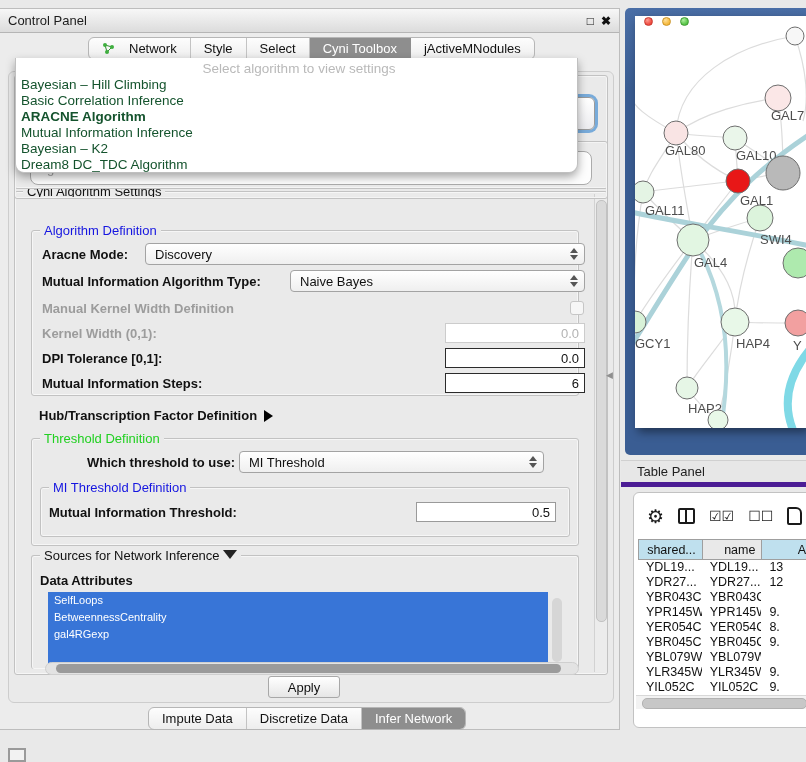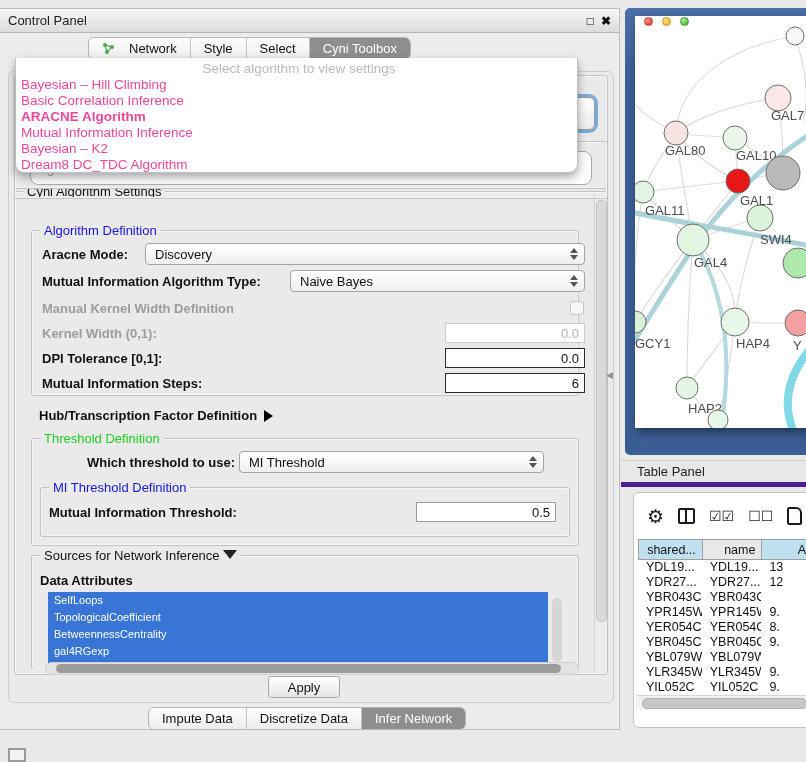--- a/index.html
+++ b/index.html
@@ -76,21 +76,21 @@
 
   .applybtn{position:absolute;left:268px;top:667px;width:72px;height:22px;
       border:1px solid #a8a8a8;border-radius:3px;font-size:13px;color:#111;
       background:linear-gradient(#ffffff,#e6e6e6);font-family:"Liberation Sans",sans-serif;}
 
   
   .popup{position:absolute;left:15px;top:49px;width:563px;height:115px;
       background:#fff;border:1px solid #c0c0c0;border-top:none;
       border-radius:0 0 9px 9px;box-shadow:0 4px 10px rgba(0,0,0,.35);
       z-index:40;padding-top:3px;box-sizing:border-box;}
-  .pitem{font-size:13.5px;color:#ec4899;height:16px;line-height:16px;padding-left:5px;white-space:nowrap;}
+  .pitem{font-size:13.5px;color:#14532d;height:16px;line-height:16px;padding-left:5px;white-space:nowrap;}
   .pitem.ph{color:#b9b9b9;text-align:center;}
   .pitem.bold{font-weight:bold;}
 
   
   .frag-fs{position:absolute;border:1px solid #c2c2c2;border-radius:3px;
       box-shadow:inset 0 0 0 1px #f4f4f4;z-index:1;}
   .ghost-combo{position:absolute;left:30px;top:142px;width:562px;height:34px;
       border:1px solid #ababab;border-radius:8px;background:#fdfdfd;z-index:2;
       display:flex;align-items:center;padding-left:16px;box-sizing:border-box;
       font-size:13px;color:#a6a6a6;}
@@ -178,20 +178,23 @@
       </div>
       <div class="tab">
         <span>Style</span>
       </div>
       <div class="tab">
         <span>Select</span>
       </div>
       <div class="tab active">
         <span>Cyni Toolbox</span>
       </div>
+      <div class="tab">
+        <span>jActiveMNodules</span>
+      </div>
     </div>
 
   <div class="cp-outer"></div>
 
   <div class="frag-fs" style="left:14px;top:66px;width:592px;height:112px;"></div>
   <div class="frag-fs" style="left:14px;top:132px;width:592px;height:56px;"></div>
   <div class="focus-combo-end"></div>
   <div class="ghost-combo">
     <span>gal-filtered sif default node</span>
   </div>
@@ -258,21 +261,20 @@
     </div>
 
     <div class="fieldset" style="left:16px;top:363px;width:546px;height:113px;border-bottom:none;">
       <span class="legend">
         <span>Sources for Network Inference</span>
         <span class="arrow-down"></span>
       </span>
       <span class="lbl b" style="left:8px;top:17px;">Data Attributes</span>
       <div class="listbox" style="left:16px;top:36px;width:500px;height:77px;" id="attr-list">
           <div class="listitem">SelfLoops</div>
-          <div class="listitem">TopologicalCoefficient</div>
           <div class="listitem">BetweennessCentrality</div>
           <div class="listitem">gal4RGexp</div>
         </div>
       <div class="vscroll-mini" style="left:520px;top:42px;height:64px;"></div>
     </div>
 
     <div class="hscroll-track" style="left:30px;top:470px;width:534px;">
       <span class="hscroll-thumb" style="left:10px;width:505px;"></span>
     </div>
     <div class="vscroll-track" style="left:579px;top:2px;height:478px;">

